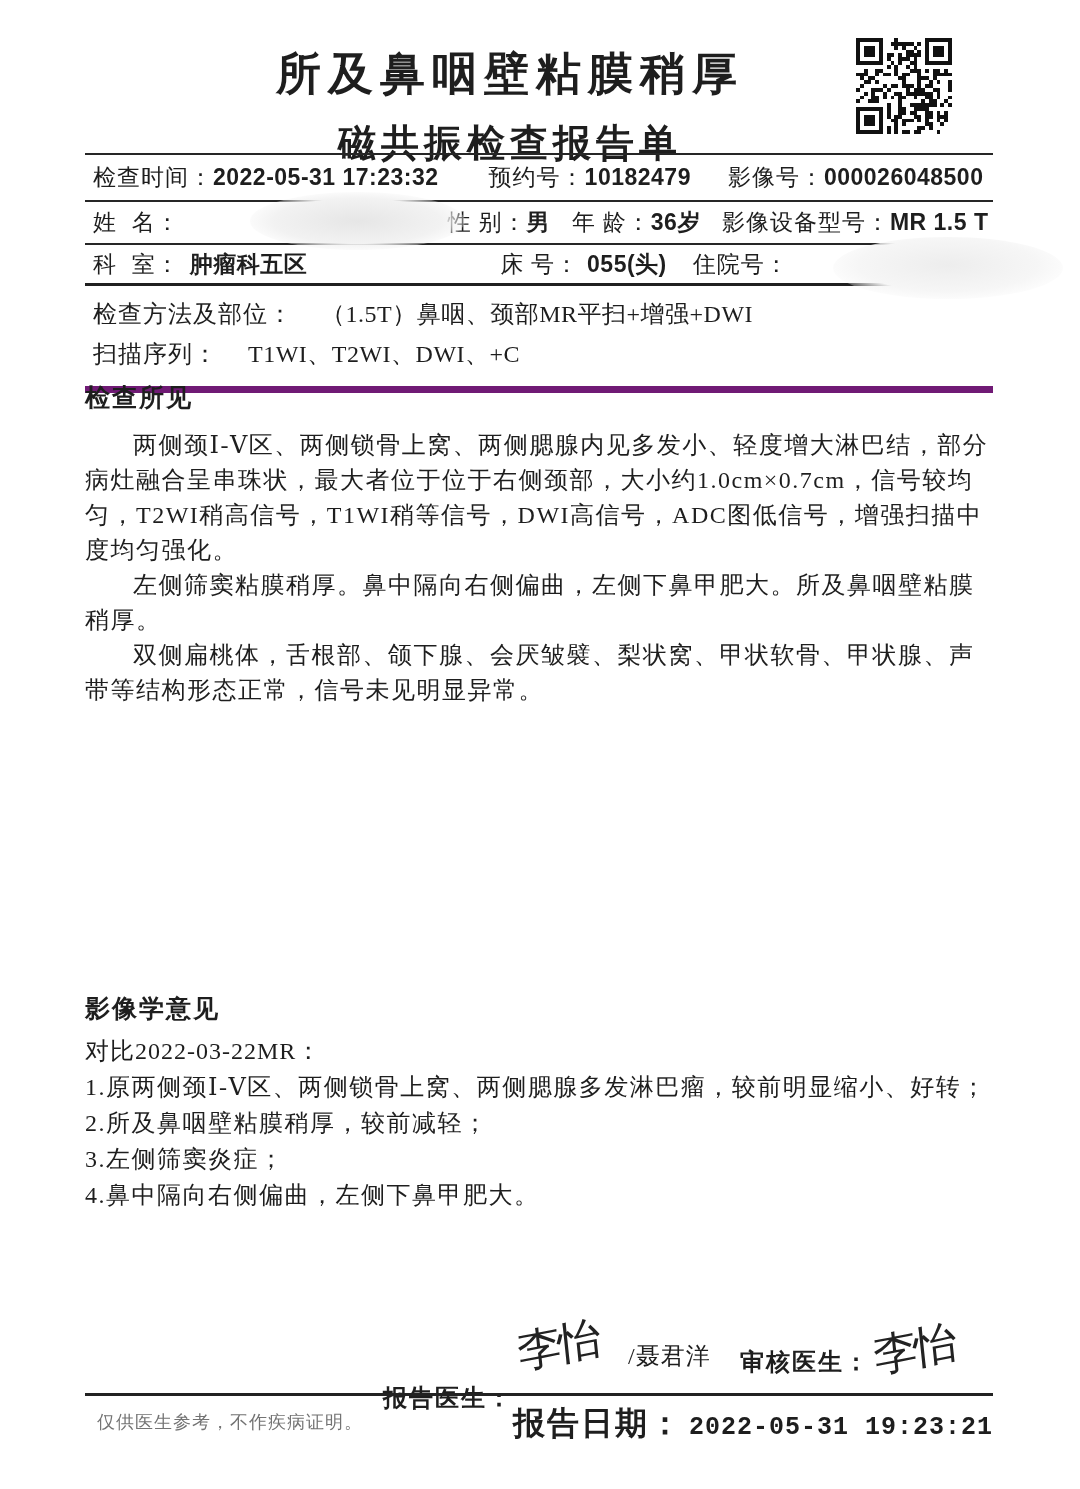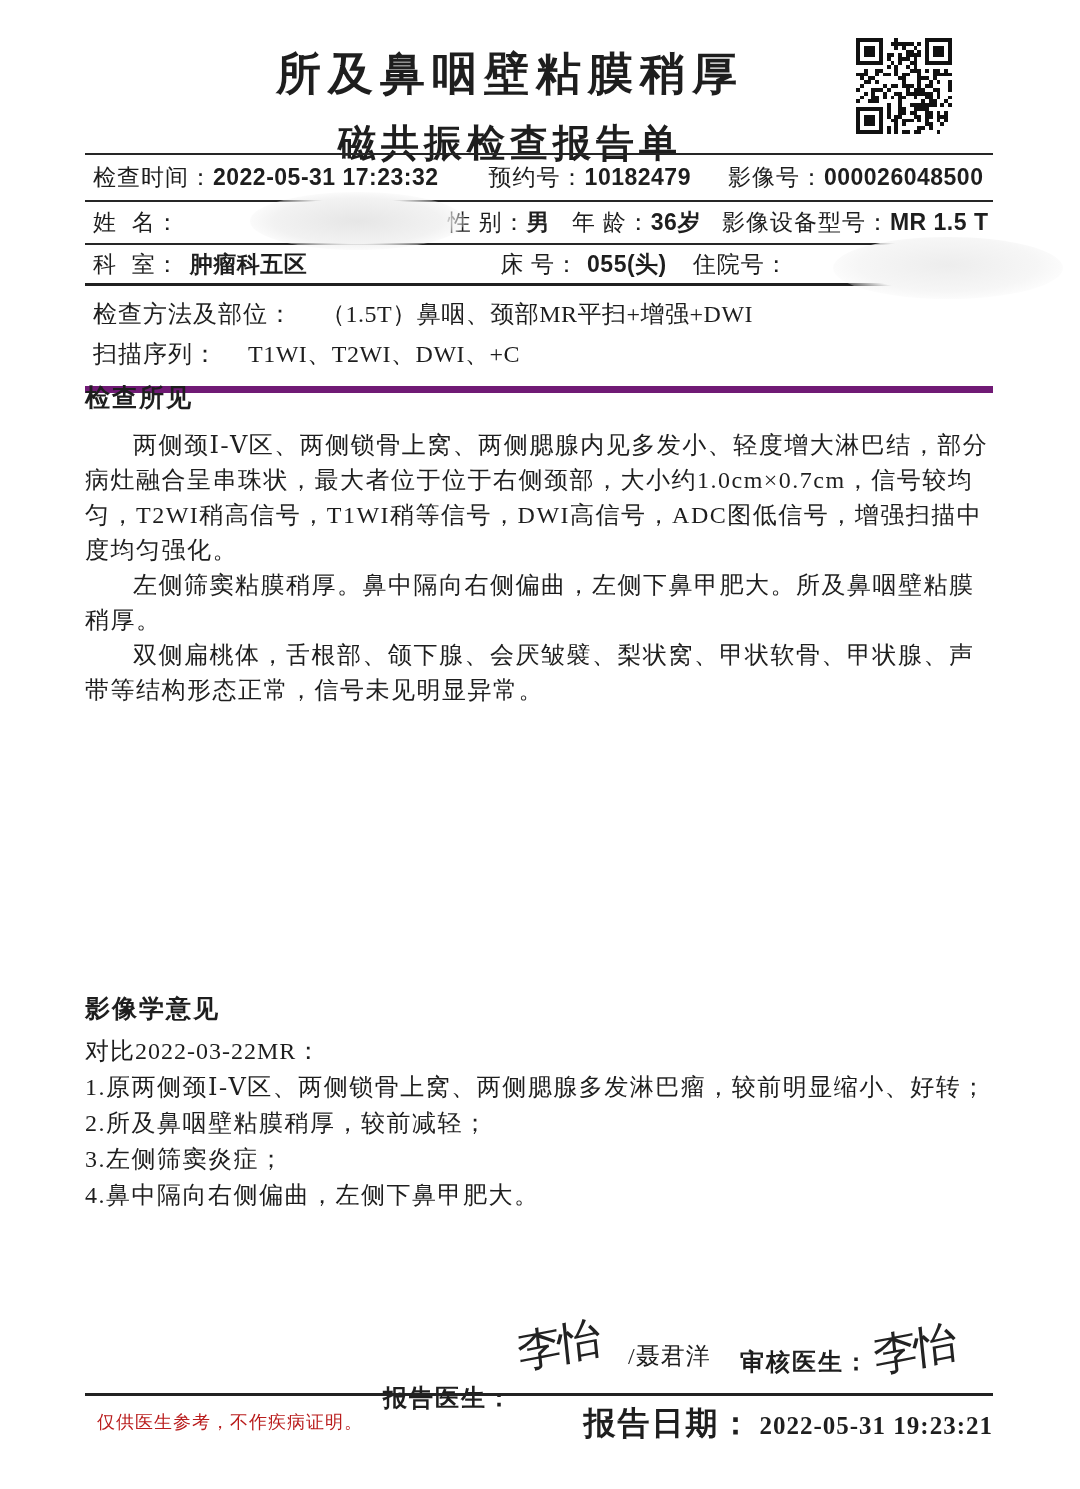--- a/index.html
+++ b/index.html
@@ -56,24 +56,24 @@
   .so-review { left:655px; top:28px; }
   .co-doc { position:absolute; left:543px; top:22px; font-size:24px; letter-spacing:1px; }
   .sig { position:absolute; font-size:44px; color:#222; letter-spacing:-3px; transform:rotate(-11deg) skewX(-5deg); transform-origin:center; }
   .sig1 { left:432px; top:-2px; }
   .sig2 { left:788px; top:2px; }
 
   .bottom-rule { position:absolute; top:1393px; left:85px; width:908px; border-top:3px solid #222; }
 
   
   .footer { position:absolute; top:1402px; left:85px; width:908px; display:flex; justify-content:space-between; align-items:flex-start; }
-  .disclaimer { font-size:18px; color:#b91c1c; padding-left:12px; margin-top:8px; letter-spacing:1px; }
+  .disclaimer { font-size:18px; color:#737373; padding-left:12px; margin-top:8px; letter-spacing:1px; }
   .rdate { display:flex; align-items:baseline; }
   .rdate .lab2 { font-size:32px; font-weight:700; letter-spacing:2px; }
-  .rdate .val2 { font-family:Liberation Serif, serif; font-weight:700; font-size:25px; margin-left:6px; letter-spacing:1px; }
+  .rdate .val2 { font-family:Liberation Mono, monospace; font-weight:700; font-size:25px; margin-left:6px; letter-spacing:1px; }
 </style>
 </head>
 <body>
 
 <div class="page">
 
   <div class="titles">
     <div class="hospital">所及鼻咽壁粘膜稍厚</div>
     <div class="rtitle">磁共振检查报告单</div>
   </div>

